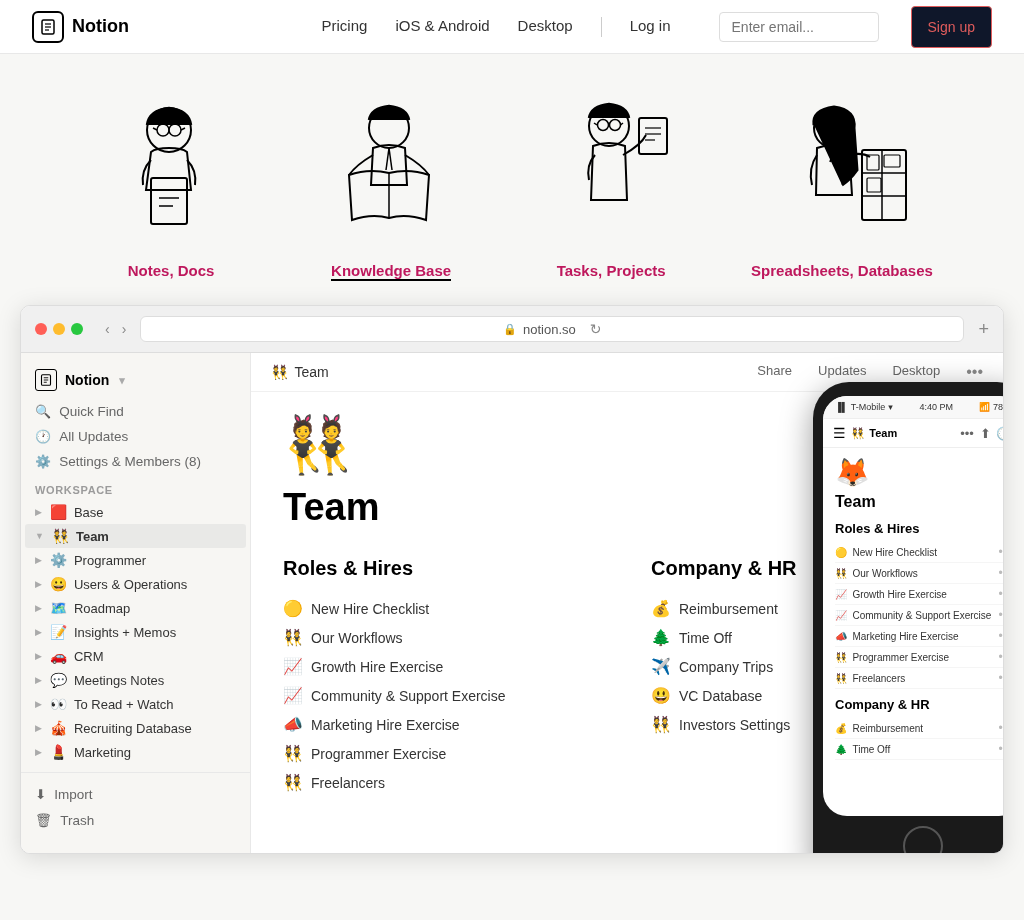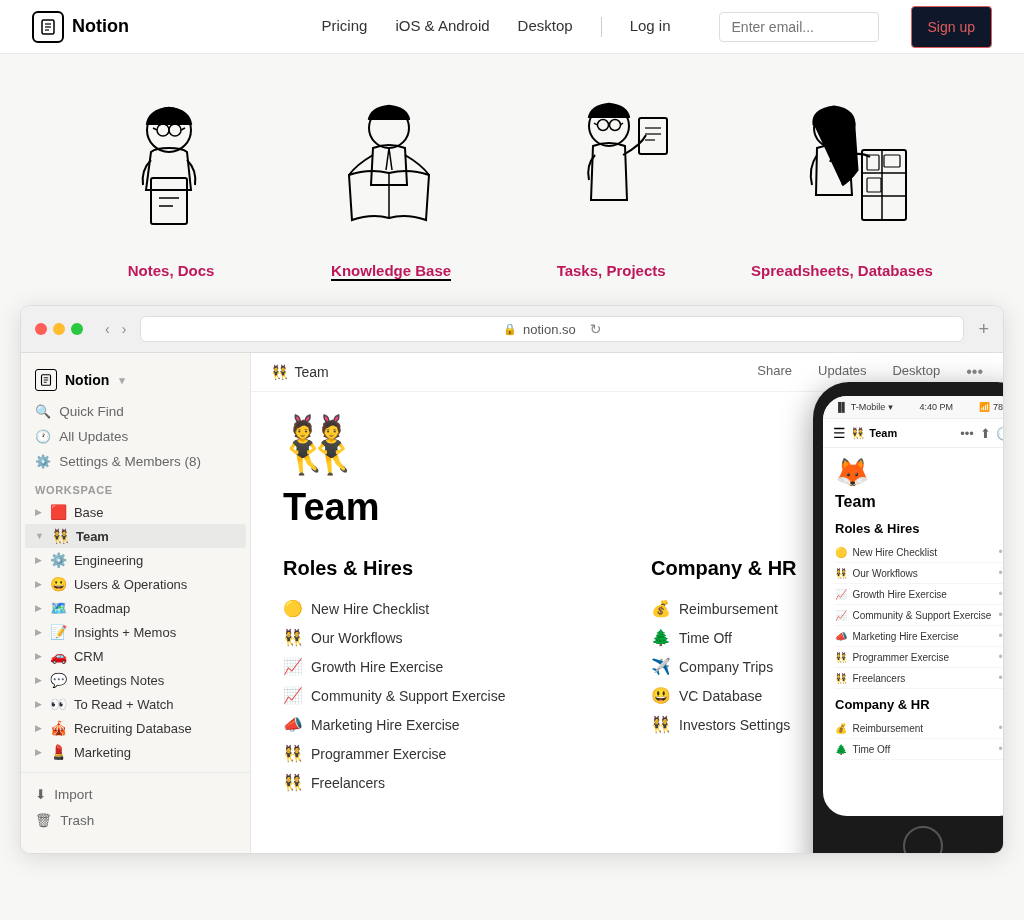--- a/index.html
+++ b/index.html
@@ -570,21 +570,21 @@
           <span class="item-label">Base</span>
         </div>
         <div class="sidebar-item active">
           <span class="chevron">▼</span>
           <span class="item-icon">👯</span>
           <span class="item-label">Team</span>
         </div>
         <div class="sidebar-item">
           <span class="chevron">▶</span>
           <span class="item-icon">⚙️</span>
-          <span class="item-label">Engineering</span>
+          <span class="item-label">Programmer</span>
         </div>
         <div class="sidebar-item">
           <span class="chevron">▶</span>
           <span class="item-icon">😀</span>
           <span class="item-label">Users &amp; Operations</span>
         </div>
         <div class="sidebar-item">
           <span class="chevron">▶</span>
           <span class="item-icon">🗺️</span>
           <span class="item-label">Roadmap</span>

